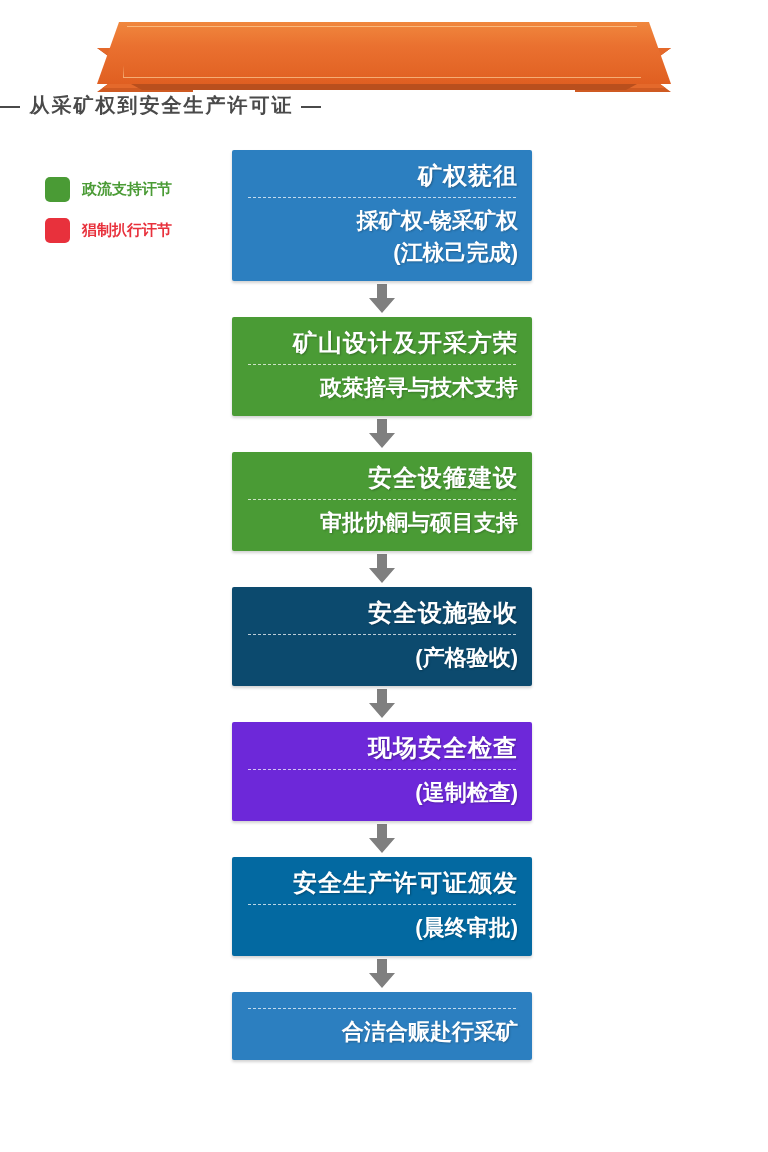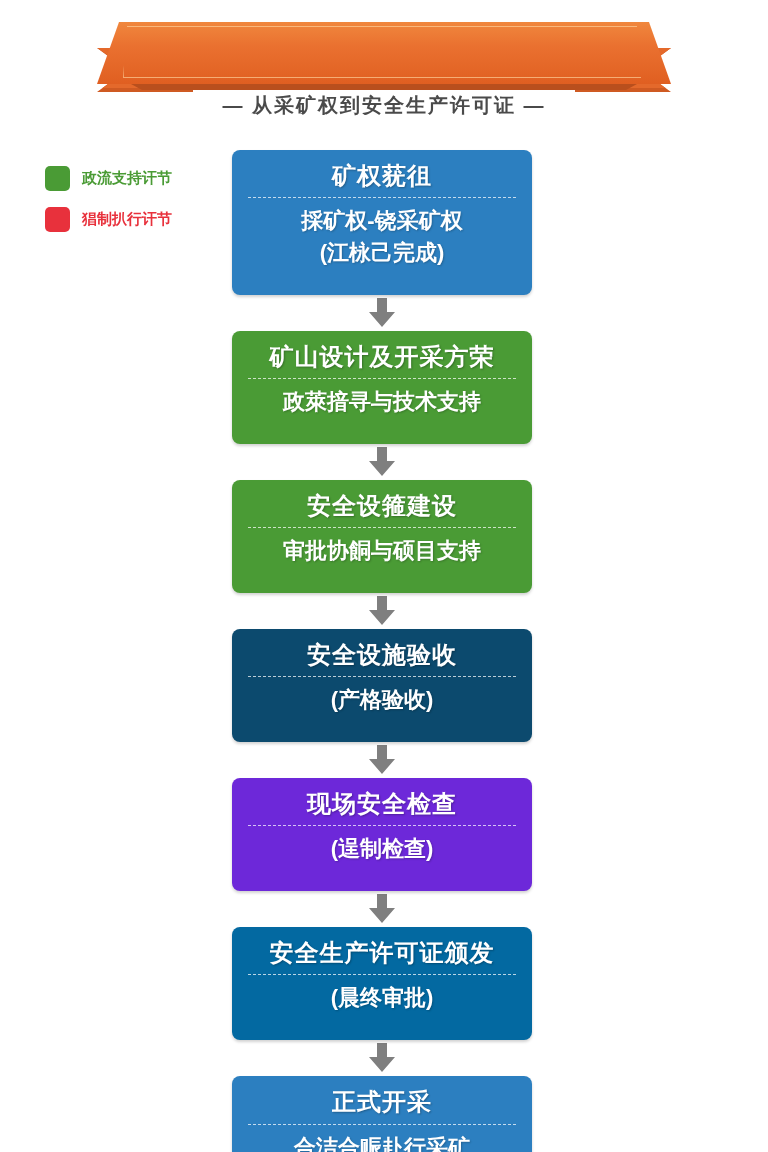--- a/index.html
+++ b/index.html
@@ -99,33 +99,32 @@
     font-weight: bold;
     letter-spacing: 3px;
     text-shadow: 1px 2px 3px rgba(120, 45, 10, .45);
     white-space: nowrap;
   }
   .banner-sub {
     position: absolute;
     left: 0;
     top: 92px;
     width: 768px;
-    text-align: center;
     color: #4a4a4a;
     font-size: 20px;
     font-weight: bold;
     letter-spacing: 2px;
     white-space: nowrap;
   }
 
   
   .legend {
     position: absolute;
     left: 45px;
-    top: 163px;
+    top: 174px;
     width: 180px;
   }
   .legend-row {
     display: flex;
     align-items: center;
     height: 30px;
     margin-bottom: 11px;
   }
   .legend-swatch {
     width: 25px;
@@ -142,24 +141,24 @@
 
   
   .flow {
     position: absolute;
     left: 232px;
     top: 150px;
     width: 300px;
   }
   .node {
     position: relative;
-    border-radius: 8px;
-    padding: 10px 14px 26px;
+    border-radius: 2px;
+    padding: 10px 14px 12px;
     box-sizing: border-box;
-    text-align: center;
+    text-align: right;
     color: #ffffff;
     box-shadow: 0 2px 3px rgba(0, 0, 0, .18);
   }
   .node-title {
     font-size: 24px;
     font-weight: bold;
     letter-spacing: 1px;
     line-height: 1.3;
     text-shadow: 1px 1px 2px rgba(0, 0, 0, .28);
     white-space: nowrap;
@@ -277,18 +276,17 @@
     <div class="node-divider"></div>
     <div class="node-sub">(晨终审批)</div>
   </div>
   <div class="arrow">
     <svg class="arrow-glyph" viewBox="0 0 30 30">
       <polygon points="10,0 20,0 20,14 28,14 15,29 2,14 10,14" fill="#7f7f7f"></polygon>
     </svg>
   </div>
 
   <div class="node" style="background:#2C7FC0">
-    <div class="node-title">正式开采</div>
     <div class="node-divider"></div>
     <div class="node-sub">合洁合赈赴行采矿</div>
   </div>
 
 </div>
 
 </body></html>

